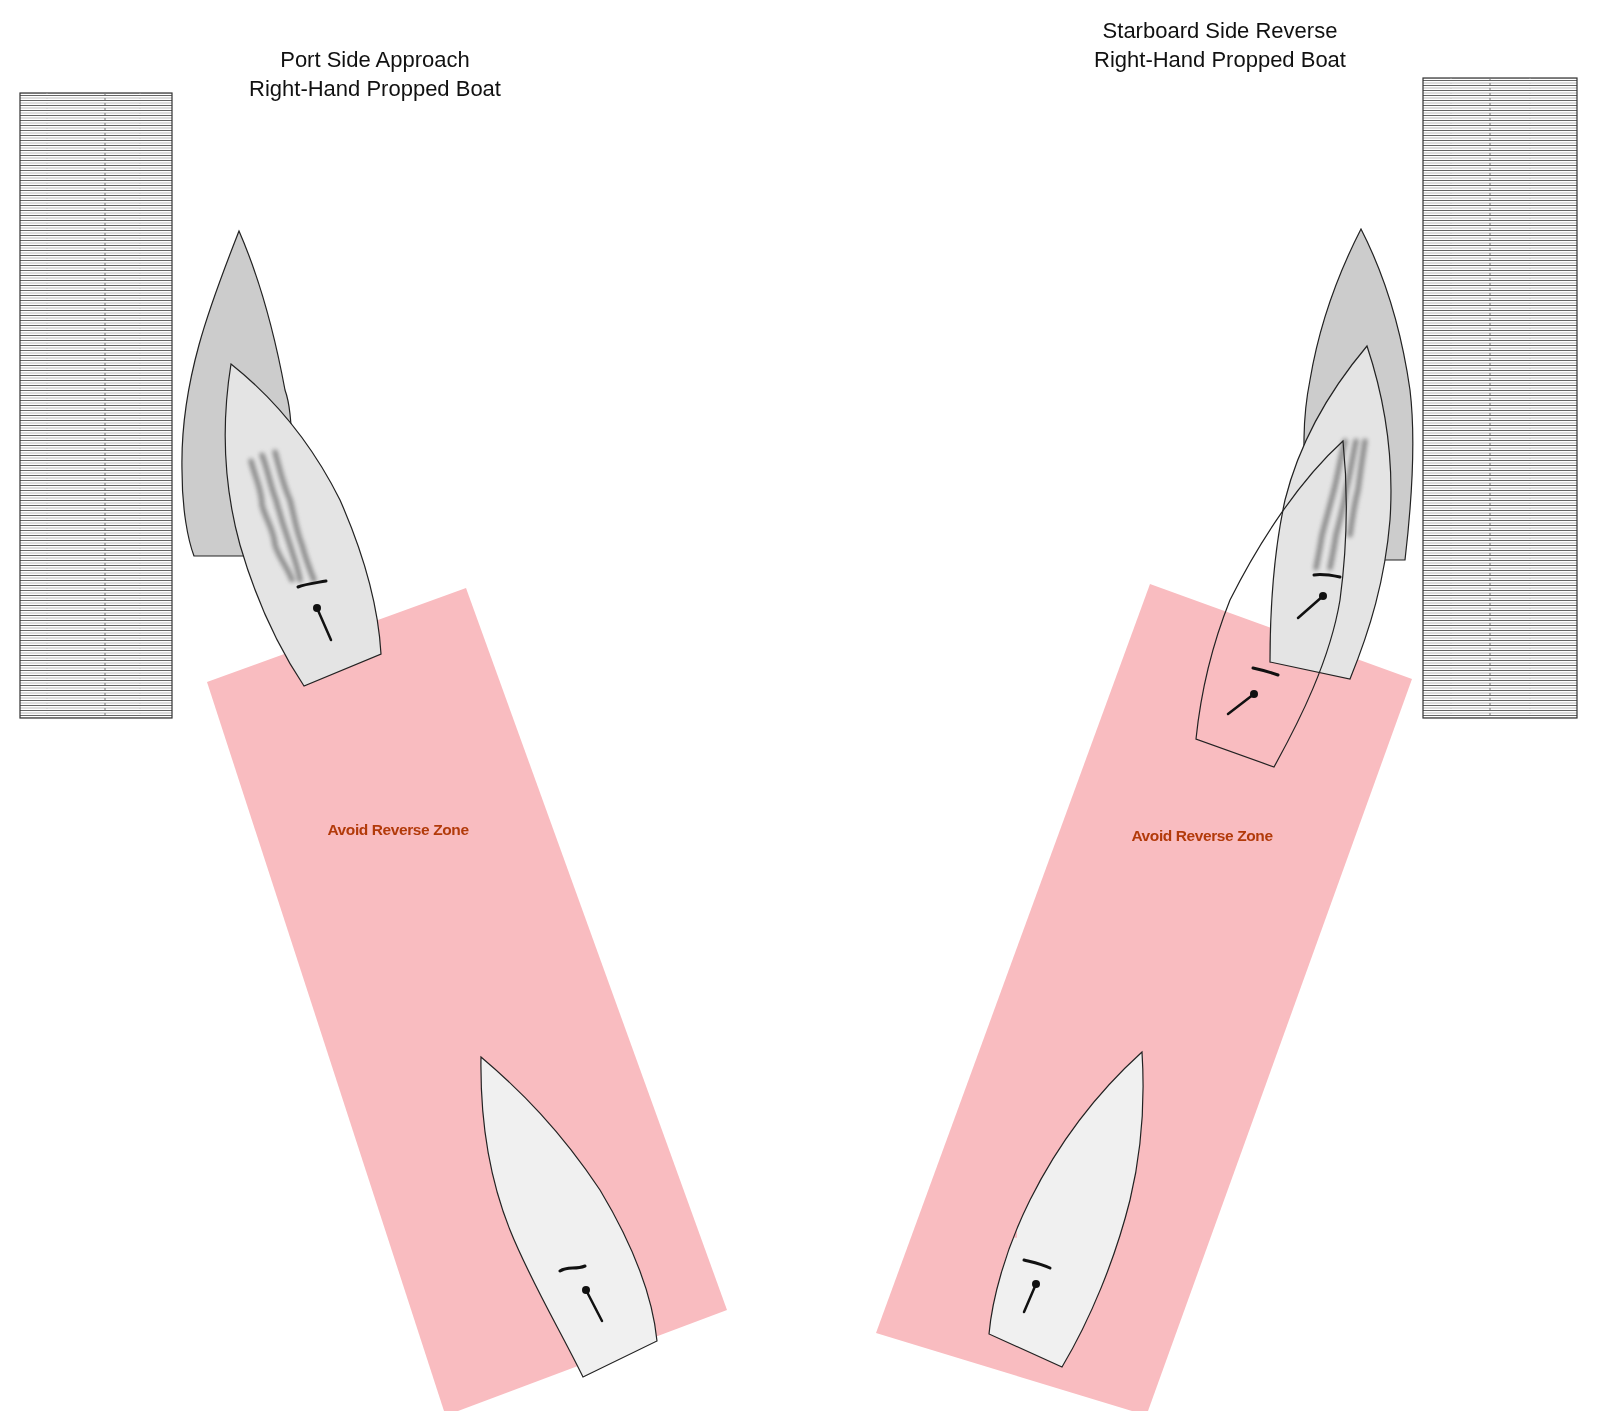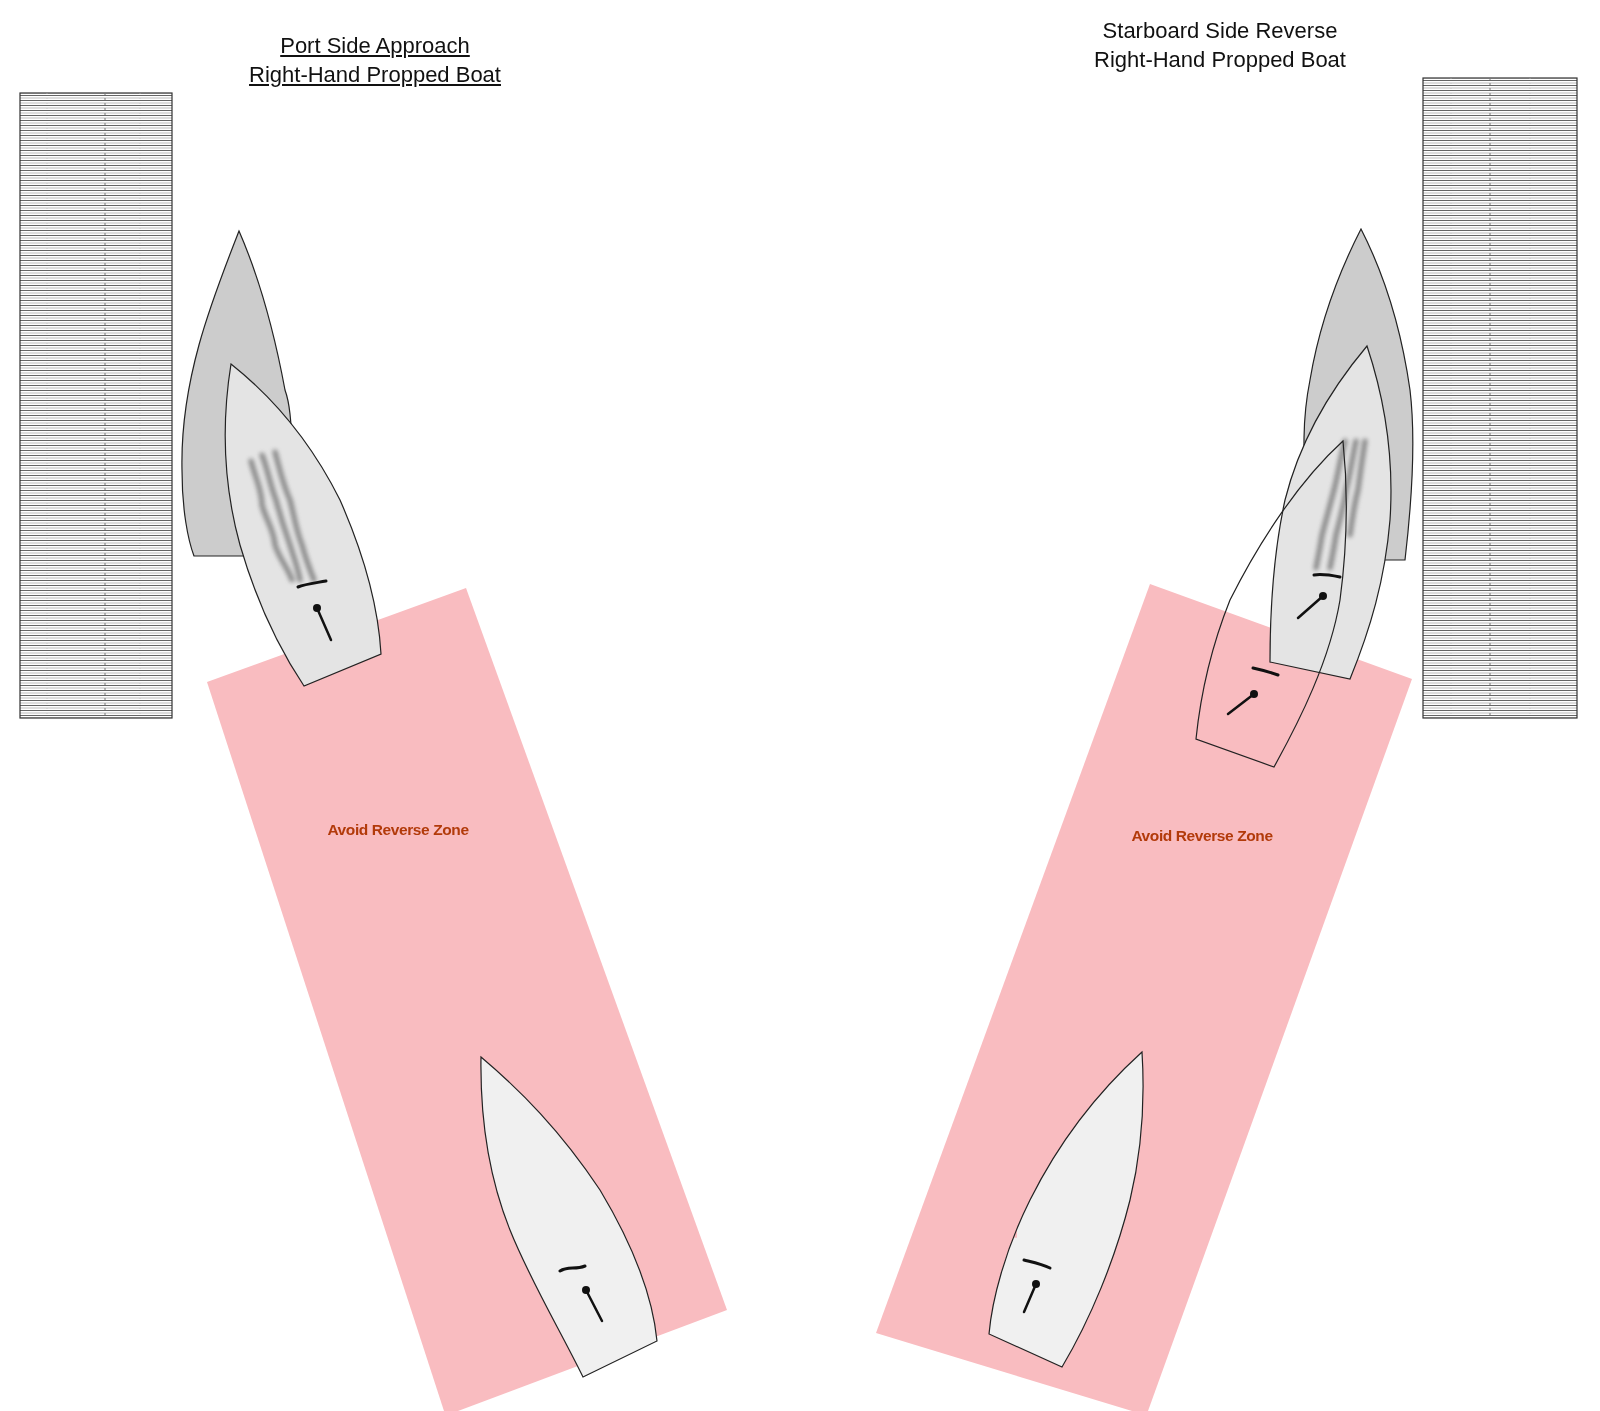--- a/index.html
+++ b/index.html
@@ -1,19 +1,19 @@
 <!DOCTYPE html>
 <html><head>
   <meta charset="utf-8">
   <style>
     html, body { margin: 0; padding: 0; background: #ffffff; }
     body { width: 1600px; height: 1411px; position: relative; overflow: hidden; font-family: "Liberation Sans", "DejaVu Sans", sans-serif; }
     .title { position: absolute; text-align: center; font-size: 22px; line-height: 29px; color: #111; }
     .title span { display: block; white-space: nowrap; }
-    #title-left { left: 215px; top: 31px; width: 320px; text-decoration: underline; }
+    #title-left { left: 215px; top: 45px; width: 320px; }
     #title-right { left: 1060px; top: 16px; width: 320px; }
     svg#scene { position: absolute; left: 0; top: 0; }
     .zone-label { font-family: "Liberation Sans", sans-serif; font-weight: bold; font-size: 15.5px; fill: #b23a0a; letter-spacing: -0.4px; }
   </style>
 </head>
 <body>
 
 <div class="title" id="title-left">
   <span>Port Side Approach</span>
   <span>Right-Hand Propped Boat</span>

